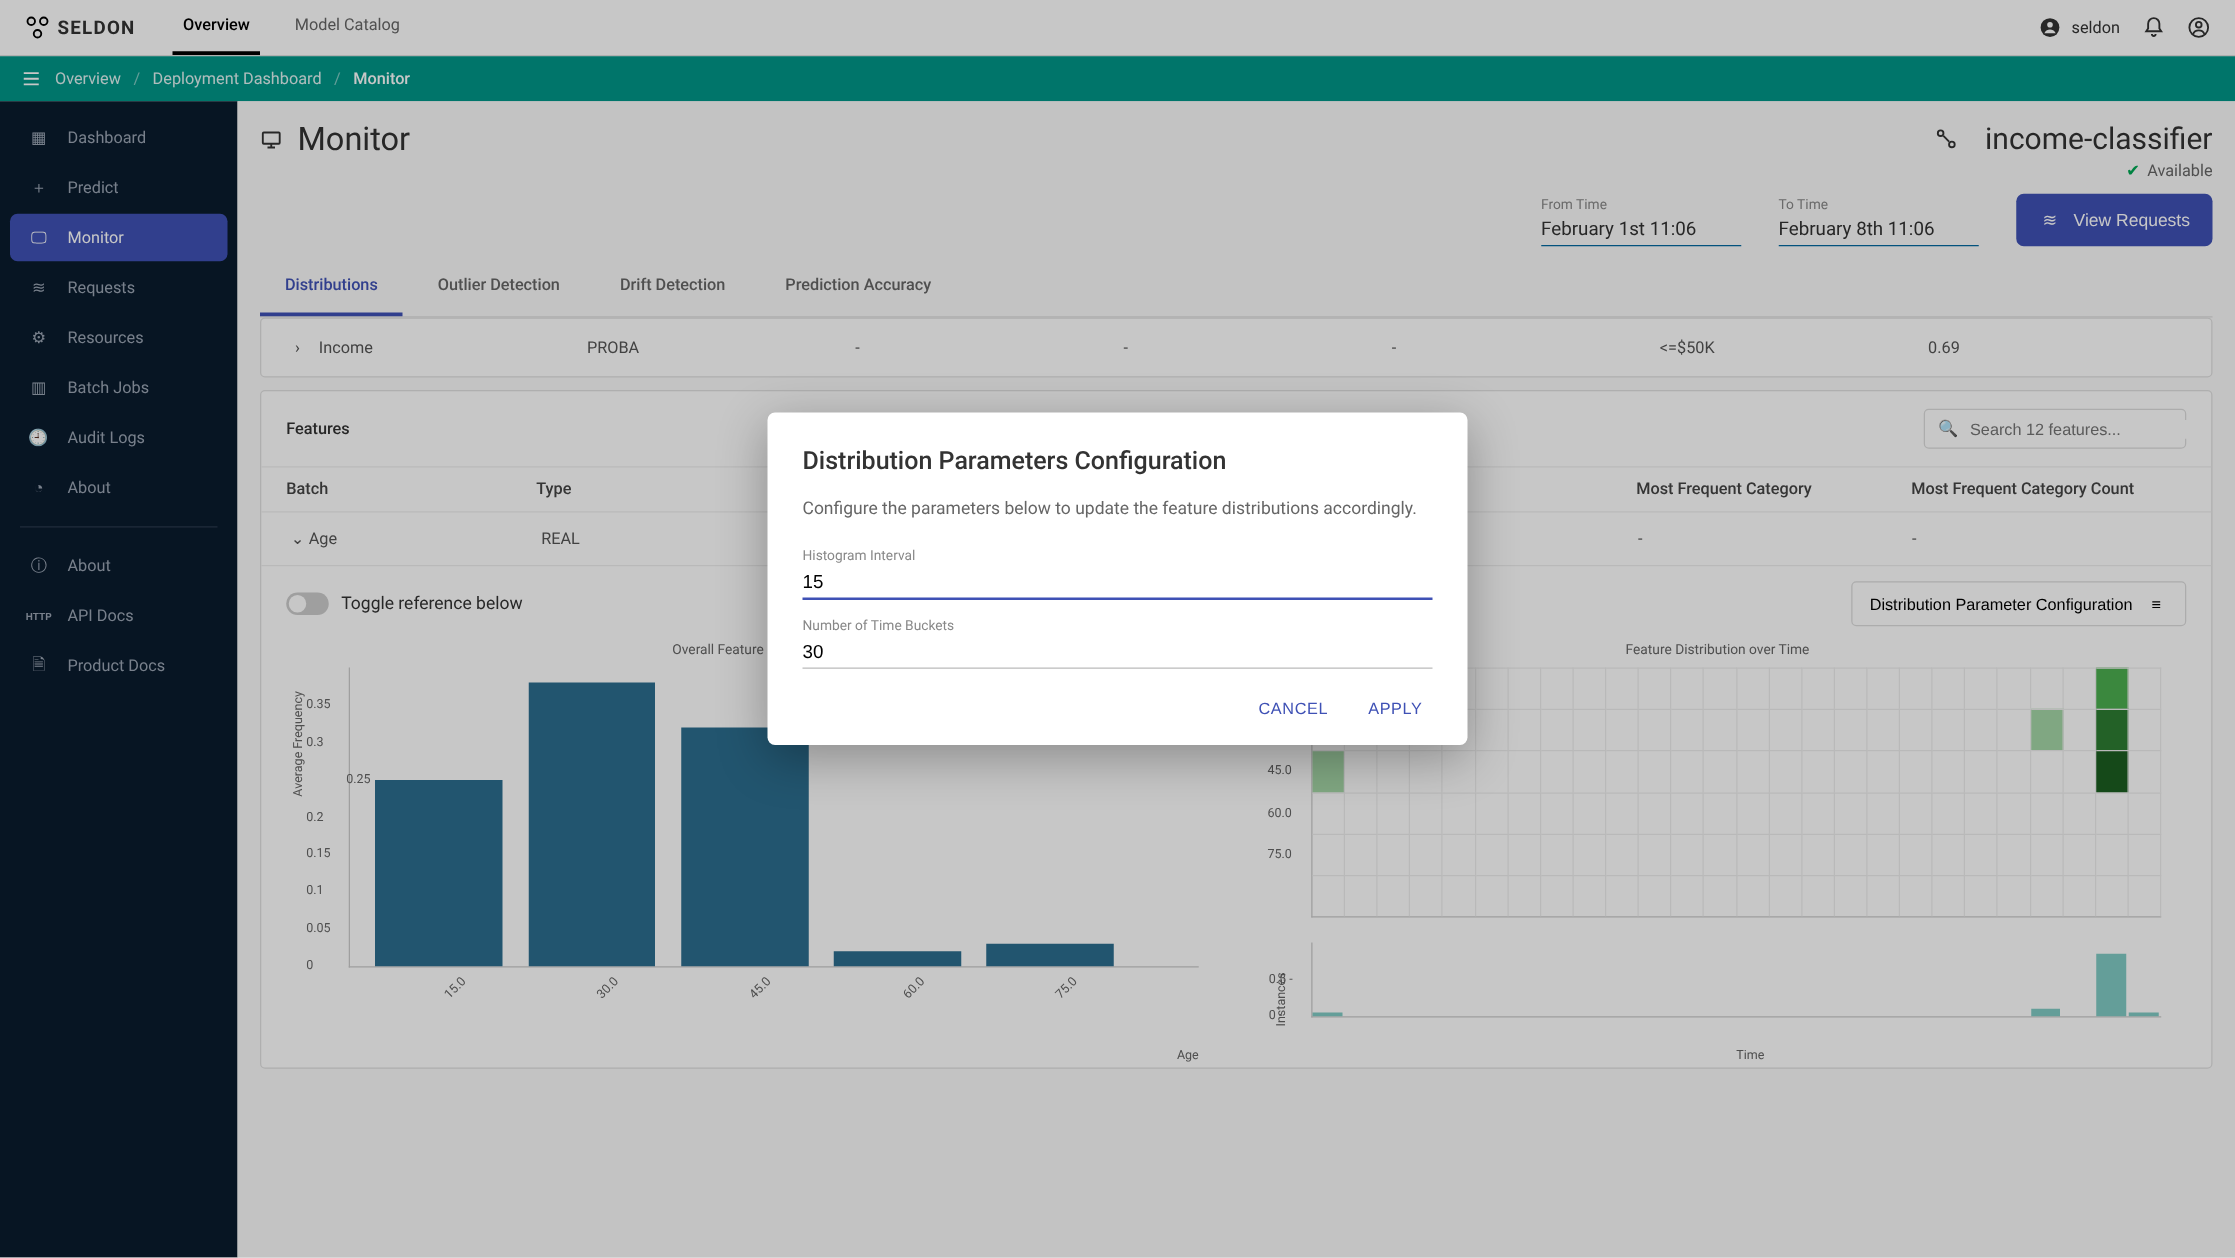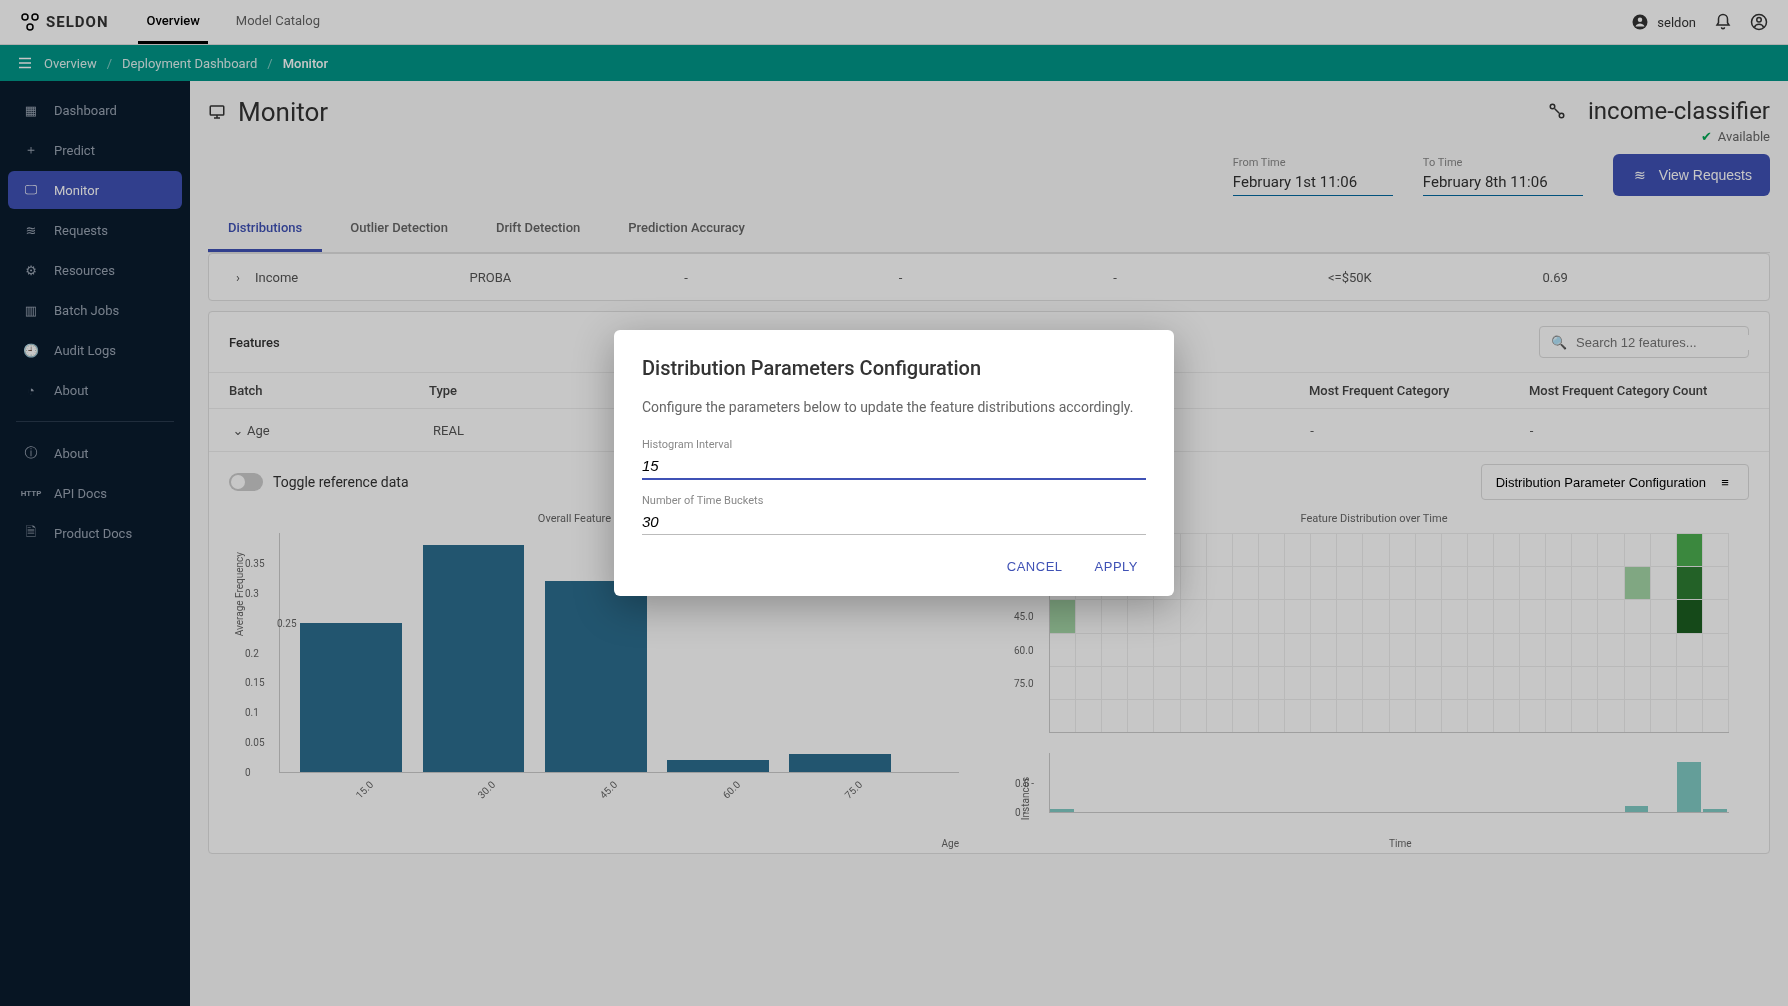--- a/index.html
+++ b/index.html
@@ -94,21 +94,21 @@
 .inst-y-label { position: absolute; left: -45px; top: 50%; transform: rotate(-90deg); font-size: 10px; color: #666; }
 .inst-x-label { position: absolute; left: 50%; bottom: -16px; font-size: 10px; color: #666; }
 
 
 .overlay { position: absolute; inset: 0; background: rgba(0,0,0,0.22); display: flex; align-items: flex-start; justify-content: center; padding-top: 330px; }
 .modal { width: 560px; background: #fff; border-radius: 6px; padding: 26px 28px 16px; box-shadow: 0 10px 40px rgba(0,0,0,0.3); }
 .modal-title { font-size: 20px; font-weight: 500; margin-bottom: 18px; }
 .modal-desc { font-size: 14px; color: #666; margin-bottom: 20px; line-height: 1.4; }
 .modal-field { margin-bottom: 14px; }
 .modal-field-label { font-size: 11px; color: #888; display: block; margin-bottom: 2px; }
-.modal-field input { width: 100%; border: none; border-bottom: 1px solid #bbb; padding: 4px 0; font-size: 15px; outline: none; font-style: italic; }
+.modal-field input { width: 100%; border: none; border-bottom: 1px solid #bbb; padding: 4px 0; font-size: 15px; outline: none; }
 .modal-field.focused input { border-bottom: 2px solid #3f51b5; }
 .modal-actions { display: flex; justify-content: flex-end; gap: 16px; margin-top: 18px; }
 .modal-btn { background: none; border: none; color: #3f51b5; font-size: 13px; font-weight: 500; letter-spacing: 0.5px; cursor: pointer; padding: 6px 8px; }
 </style>
 </head>
 <body>
 
 <div class="topnav">
   <div class="logo">
     <svg width="20" height="20" viewBox="0 0 20 20">
@@ -296,21 +296,21 @@
         <span class="col" style="flex:0 0 186px">Age</span>
         <span class="col">REAL</span>
         <span class="col" style="flex:3"></span>
         <span class="col">-</span>
         <span class="col">-</span>
       </div>
 
       <div class="charts-controls">
         <div class="toggle-wrap">
           <div class="toggle"></div>
-          <span>Toggle reference data</span>
+          <span>Toggle reference below</span>
         </div>
         <button class="dist-config-btn">
           <span>Distribution Parameter Configuration</span>
           <span class="icon">≡</span>
         </button>
       </div>
 
       <div class="charts-row">
 
         <div class="chart-box">

